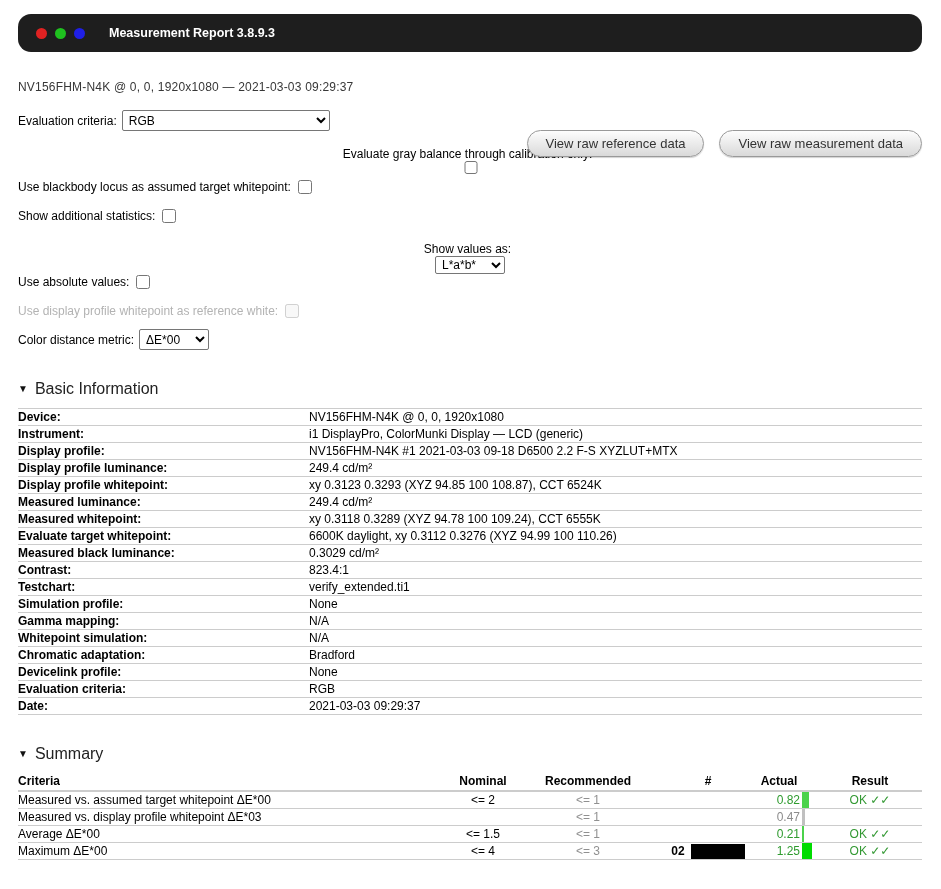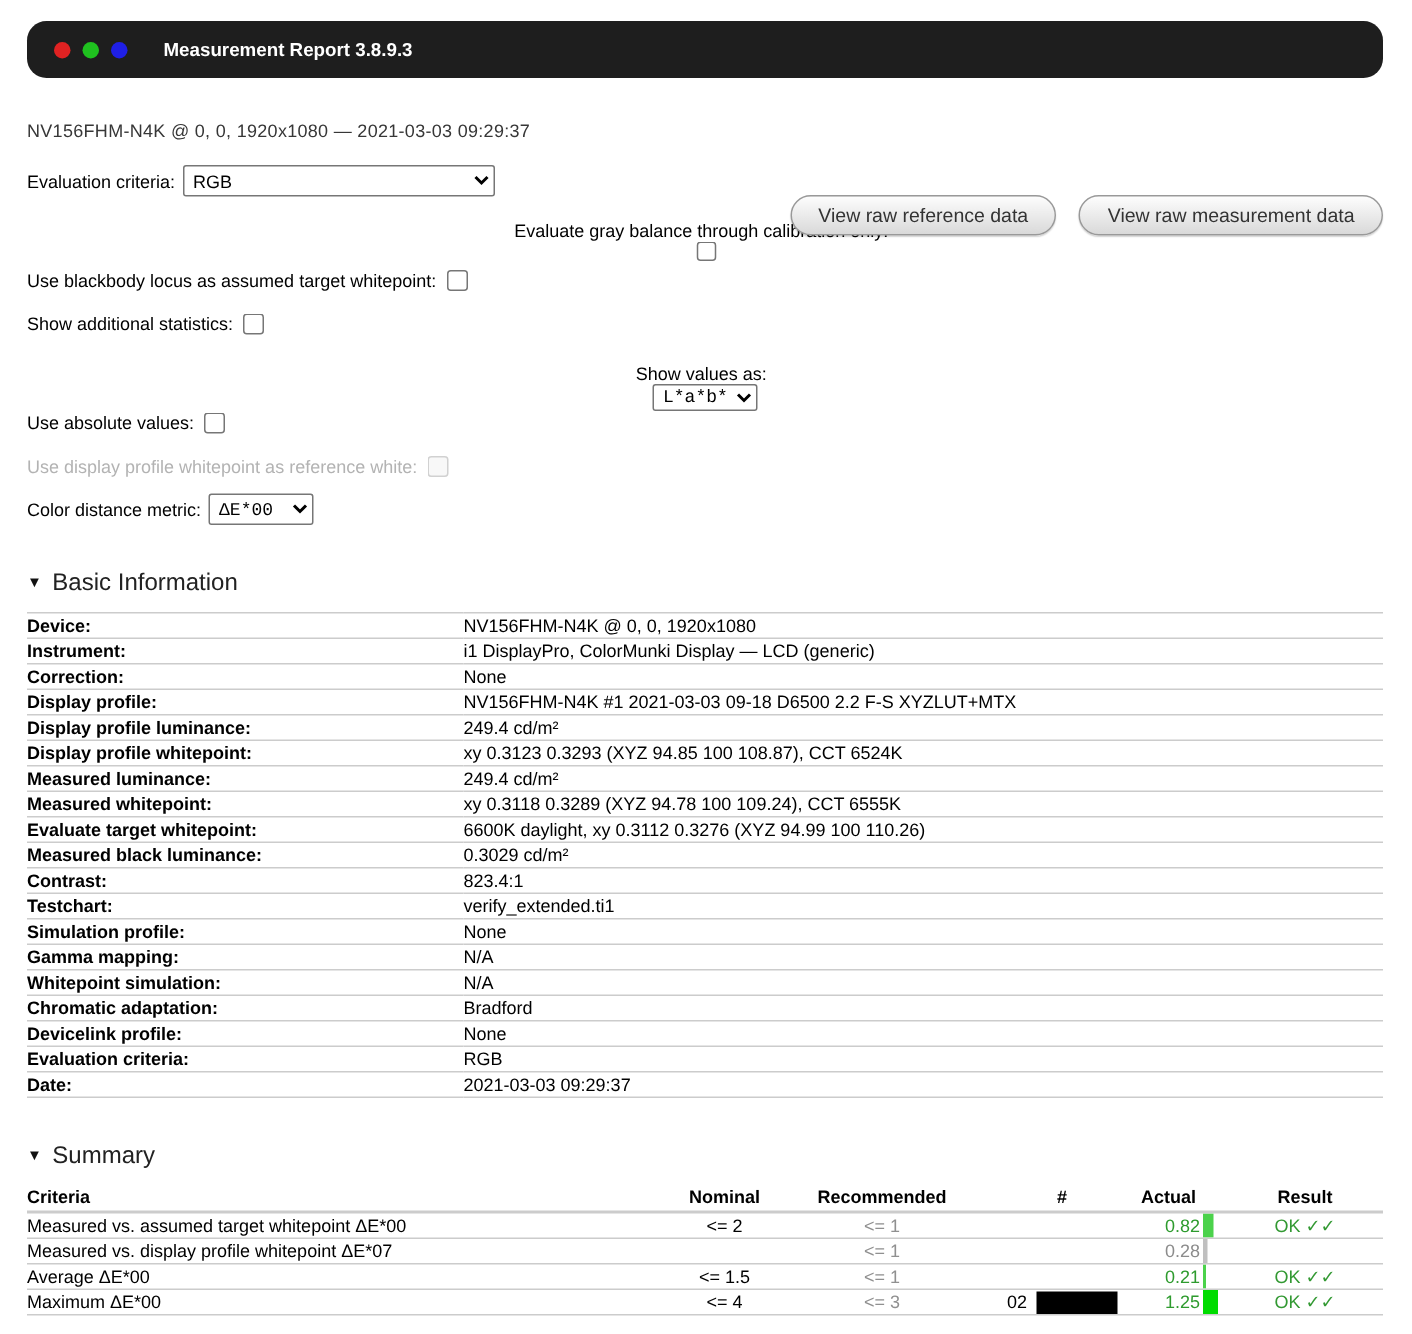--- a/index.html
+++ b/index.html
@@ -42,21 +42,21 @@
   select {
     font-family: "Liberation Sans", sans-serif;
     font-size: 12px;
     height: 21px;
     border: 1px solid #767676;
     border-radius: 2px;
     background: #fff;
     padding: 0 2px;
   }
   select.wide { width: 208px; }
-  select.small { width: 70px; font-family: Liberation Mono, monospace; }
+  select.small { width: 70px; }
   input[type="checkbox"] { width: 14px; height: 14px; margin: 0 0 0 2px; }
 
   .raw-buttons { position: absolute; top: 20px; right: 0; display: flex; gap: 15px; }
   .pill-btn {
     font-family: "Liberation Sans", sans-serif;
     font-size: 13px;
     color: #333;
     background: linear-gradient(#fdfdfd, #d9d9d9);
     border: 1px solid #999;
     border-radius: 14px;
@@ -102,21 +102,21 @@
     padding: 0;
     height: 17px;
     vertical-align: middle;
   }
   table.summary tr:last-child td { border-bottom: 1px solid #ccc; }
   td.s-criteria { text-align: left; }
   th.col-nominal, td.s-nominal { width: 70px; text-align: center; }
   th.col-recommended, td.s-recommended { width: 140px; text-align: center; color: #909090; }
   table.summary th.col-recommended { color: #000; }
   th.col-hash, td.s-hash { width: 100px; }
-  td.s-hash .hash-inner { display: flex; align-items: flex-start; justify-content: center; gap: 6px; }
+  td.s-hash .hash-inner { display: flex; align-items: flex-start; justify-content: center; gap: 6px; font-weight: bold; }
   .swatch { width: 54px; height: 15px; display: inline-block; }
   th.col-actual, td.s-actual { width: 42px; text-align: right; }
   td.s-barcell { width: 18px; padding: 0; }
   .bar { height: 16px; margin-left: 2px; }
   th.col-result, td.s-result { width: 104px; text-align: center; }
   td.s-result { color: #339933; }
 </style>
 </head>
 <body>
 
@@ -193,24 +193,20 @@
         <tr>
           <td class="info-label">Device:</td>
           <td class="info-value">NV156FHM-N4K @ 0, 0, 1920x1080</td>
         </tr>
 
         <tr>
           <td class="info-label">Instrument:</td>
           <td class="info-value">i1 DisplayPro, ColorMunki Display — LCD (generic)</td>
         </tr>
 
-        <tr>
-          <td class="info-label">Correction:</td>
-          <td class="info-value">None</td>
-        </tr>
 
         <tr>
           <td class="info-label">Display profile:</td>
           <td class="info-value">NV156FHM-N4K #1 2021-03-03 09-18 D6500 2.2 F-S XYZLUT+MTX</td>
         </tr>
 
         <tr>
           <td class="info-label">Display profile luminance:</td>
           <td class="info-value">249.4 cd/m²</td>
         </tr>
@@ -314,30 +310,30 @@
             </span>
           </td>
           <td class="s-actual" style="color: rgb(46, 155, 46);">0.82</td>
           <td class="s-barcell">
             <div class="bar" style="background: rgb(75, 210, 75); width: 7px;"></div>
           </td>
           <td class="s-result">OK ✓✓</td>
         </tr>
 
         <tr>
-          <td class="s-criteria">Measured vs. display profile whitepoint ΔE*07</td>
+          <td class="s-criteria">Measured vs. display profile whitepoint ΔE*03</td>
           <td class="s-nominal"></td>
           <td class="s-recommended">&lt;= 1</td>
           <td class="s-hash">
             <span class="hash-inner">
               <span></span>
 
             </span>
           </td>
-          <td class="s-actual" style="color: rgb(140, 140, 140);">0.28</td>
+          <td class="s-actual" style="color: rgb(140, 140, 140);">0.47</td>
           <td class="s-barcell">
             <div class="bar" style="background: rgb(192, 192, 192); width: 3px;"></div>
           </td>
           <td class="s-result"></td>
         </tr>
 
         <tr>
           <td class="s-criteria">Average ΔE*00</td>
           <td class="s-nominal">&lt;= 1.5</td>
           <td class="s-recommended">&lt;= 1</td>

